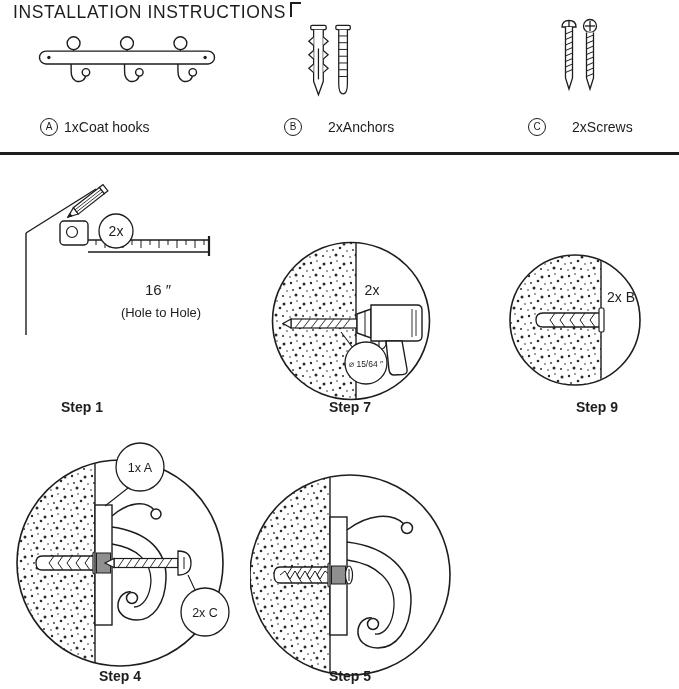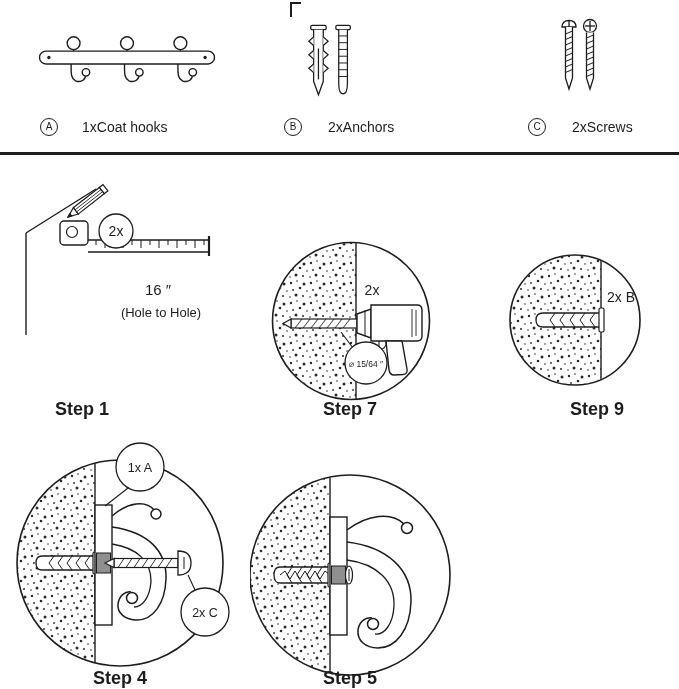--- a/index.html
+++ b/index.html
@@ -5,24 +5,24 @@
   html,body{margin:0;padding:0;background:#fff;}
   .page{position:relative;width:679px;height:689px;background:#fff;overflow:hidden;
         font-family:"Liberation Sans","DejaVu Sans",sans-serif;color:#1d1d1d;}
   .abs{position:absolute;}
   .page-title{left:13px;top:2px;font-size:17.5px;font-weight:500;letter-spacing:.6px;}
   .corner-mark{left:290px;top:2px;width:9px;height:13px;border-top:2px solid #1d1d1d;border-left:2px solid #1d1d1d;}
   .divider{left:0;top:152px;width:679px;height:2.5px;background:#1d1d1d;}
   .part-label{top:118px;height:18px;display:flex;align-items:center;font-size:14px;}
   .badge{display:inline-flex;align-items:center;justify-content:center;width:16px;height:16px;
          border:1.2px solid #1d1d1d;border-radius:50%;font-size:10px;line-height:1;flex:0 0 auto;}
-  .qty{margin-left:24px;}
+  .qty{margin-left:6px;}
   .qty.wide{margin-left:26px;}
   .pname{}
-  .step-label{font-size:18px;font-weight:bold;transform:translateX(-50%);white-space:nowrap;}
+  .step-label{font-size:14px;font-weight:bold;transform:translateX(-50%);white-space:nowrap;}
   svg{display:block;}
   svg text{font-family:"Liberation Sans","DejaVu Sans",sans-serif;fill:#1d1d1d;}
   .ann{font-size:14px;}
   .ann-sm{font-size:12.5px;}
   .ann-xs{font-size:8.5px;}
   .meas{font-size:15px;}
   .note{font-size:13px;}
 </style>
 </head>
 <body>
@@ -40,20 +40,21 @@
         <circle cx="7" cy="16" r="1.5"></circle>
           <circle cx="14" cy="17" r="1.0"></circle>
           <circle cx="1" cy="18" r="0.8"></circle>
       </g>
     </pattern>
   </defs>
 </svg>
 
 <div class="page">
 
+  <div class="abs page-title">INSTALLATION INSTRUCTIONS</div>
   <div class="abs corner-mark"></div>
 
   <div>
 
     <svg class="abs" style="left:38px;top:34px" width="178" height="54" viewBox="0 0 180 54">
       <g stroke="#1d1d1d" fill="#fff" stroke-width="1.4">
         <circle cx="36" cy="9" r="6.5"></circle>
           <line x1="36" y1="15.5" x2="36" y2="17"></line>
         <circle cx="90" cy="9" r="6.5"></circle>
           <line x1="90" y1="15.5" x2="90" y2="17"></line>

